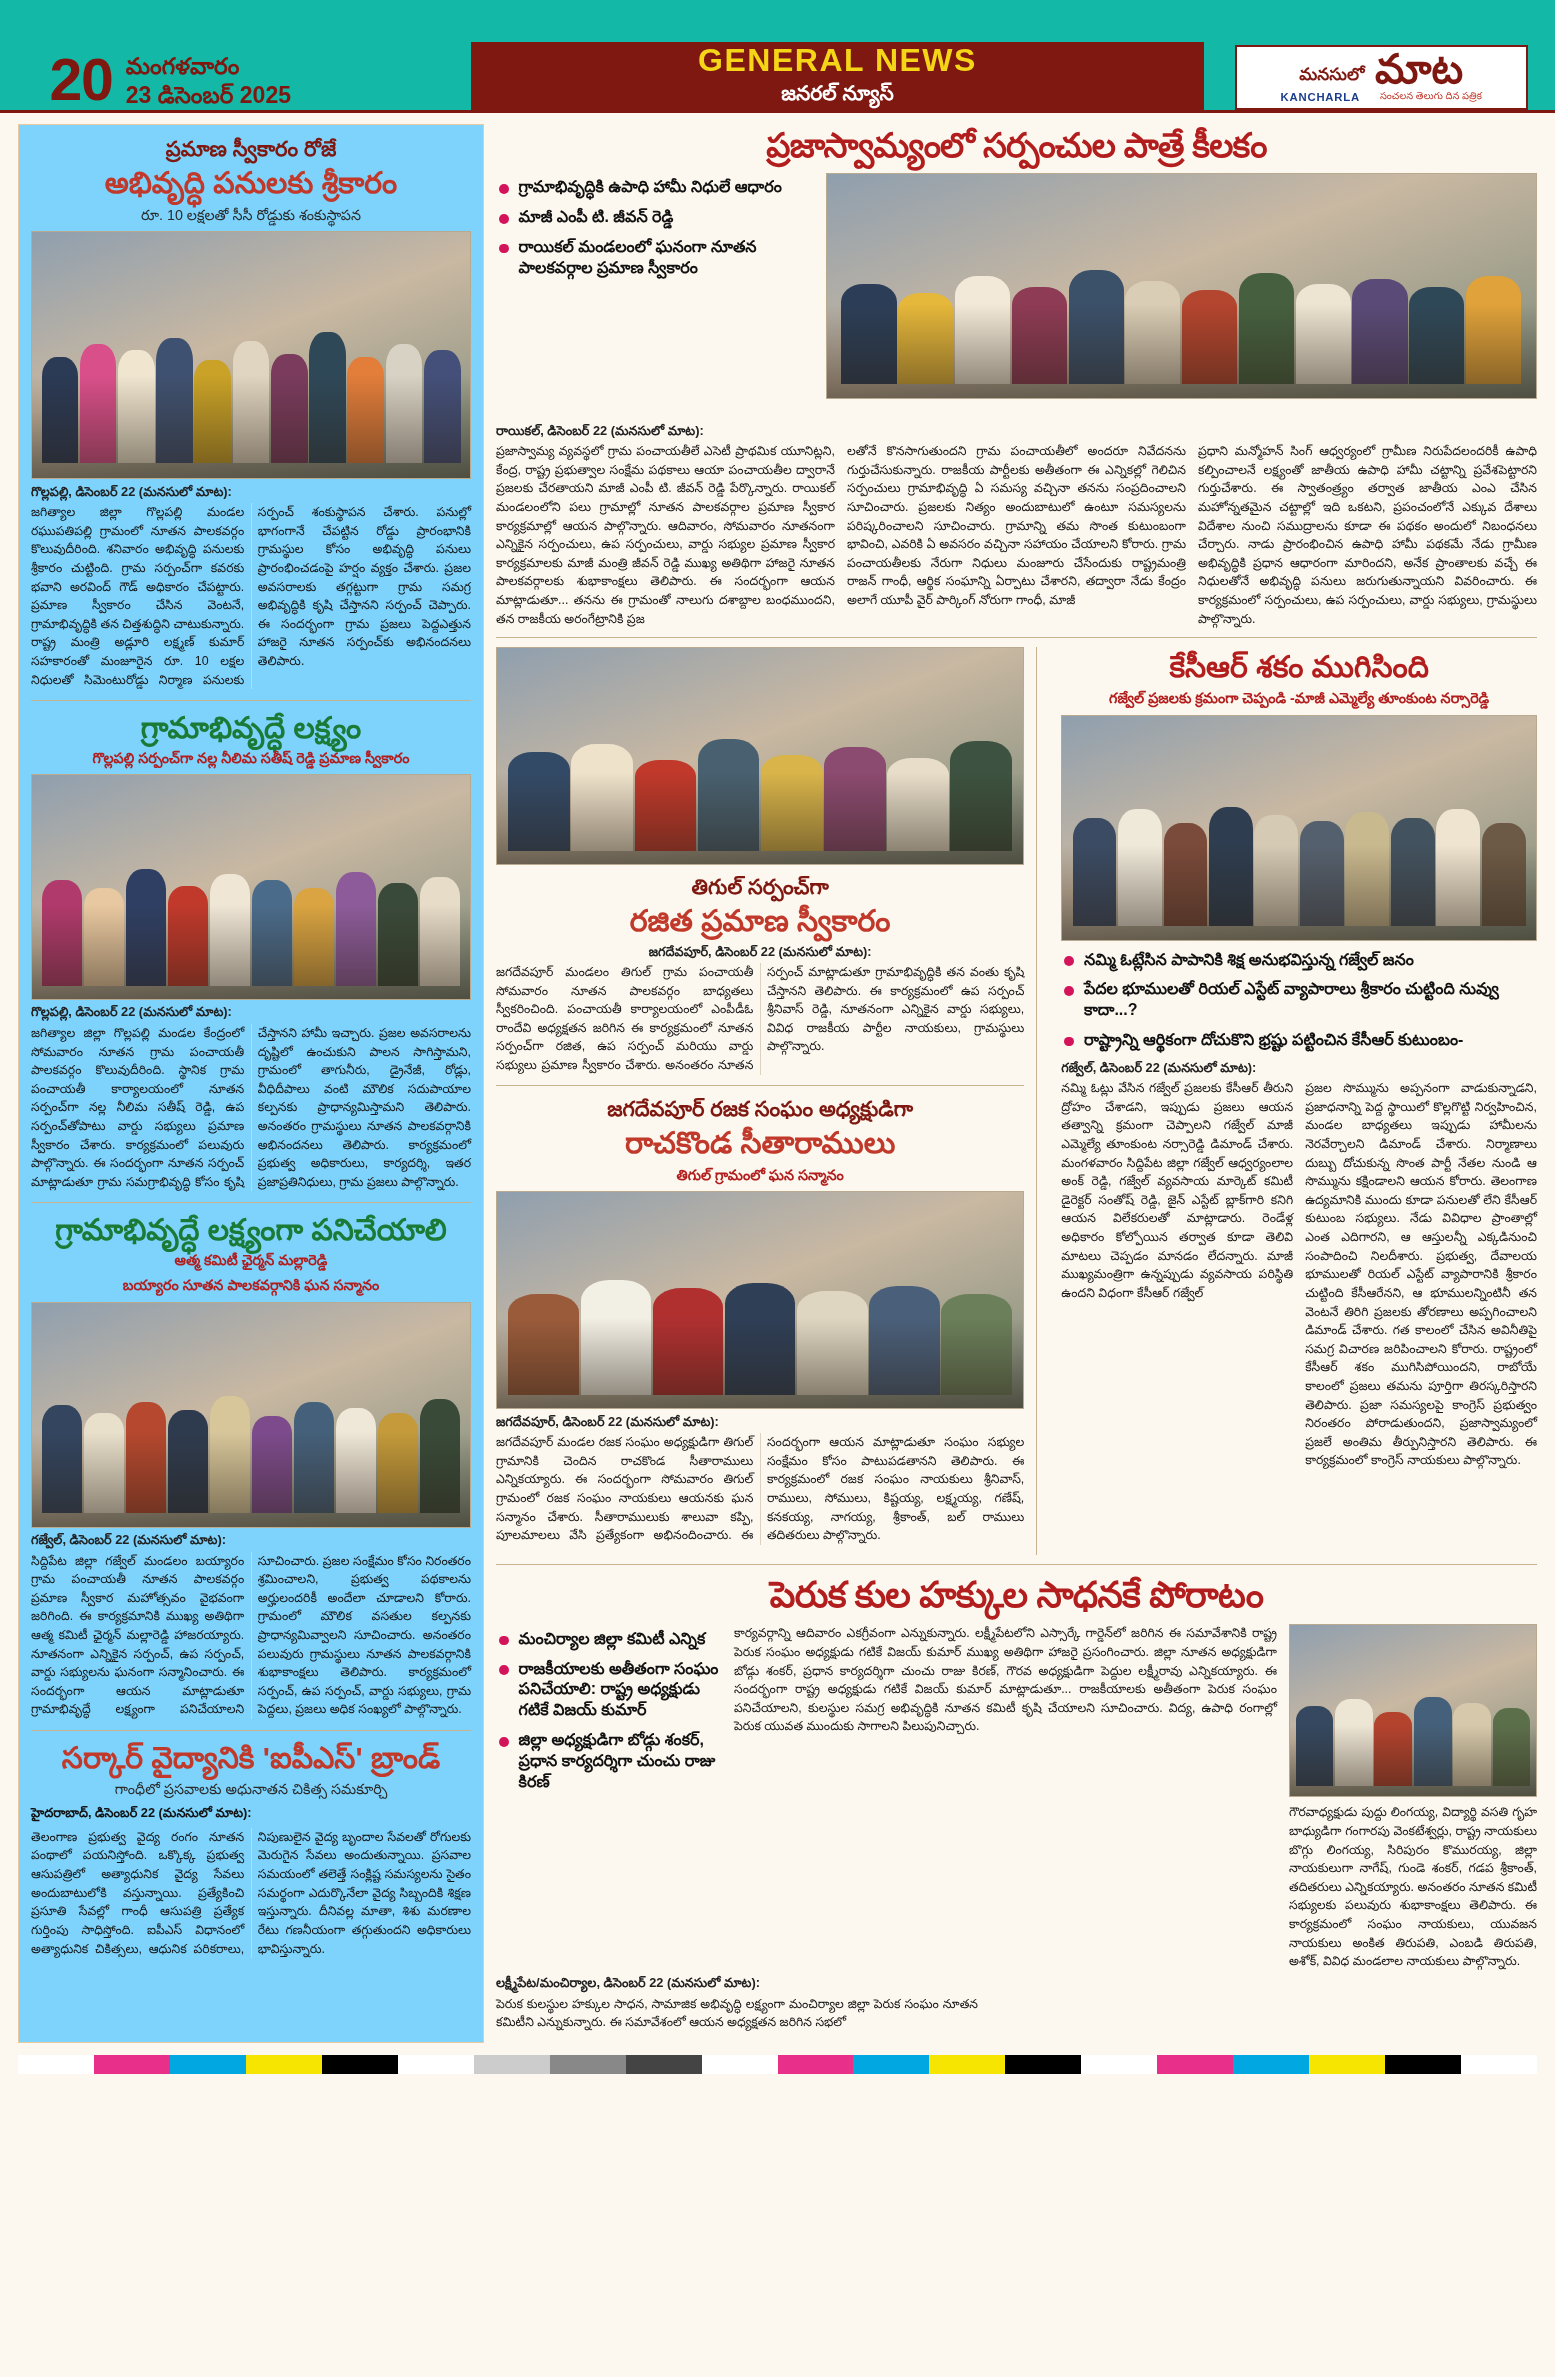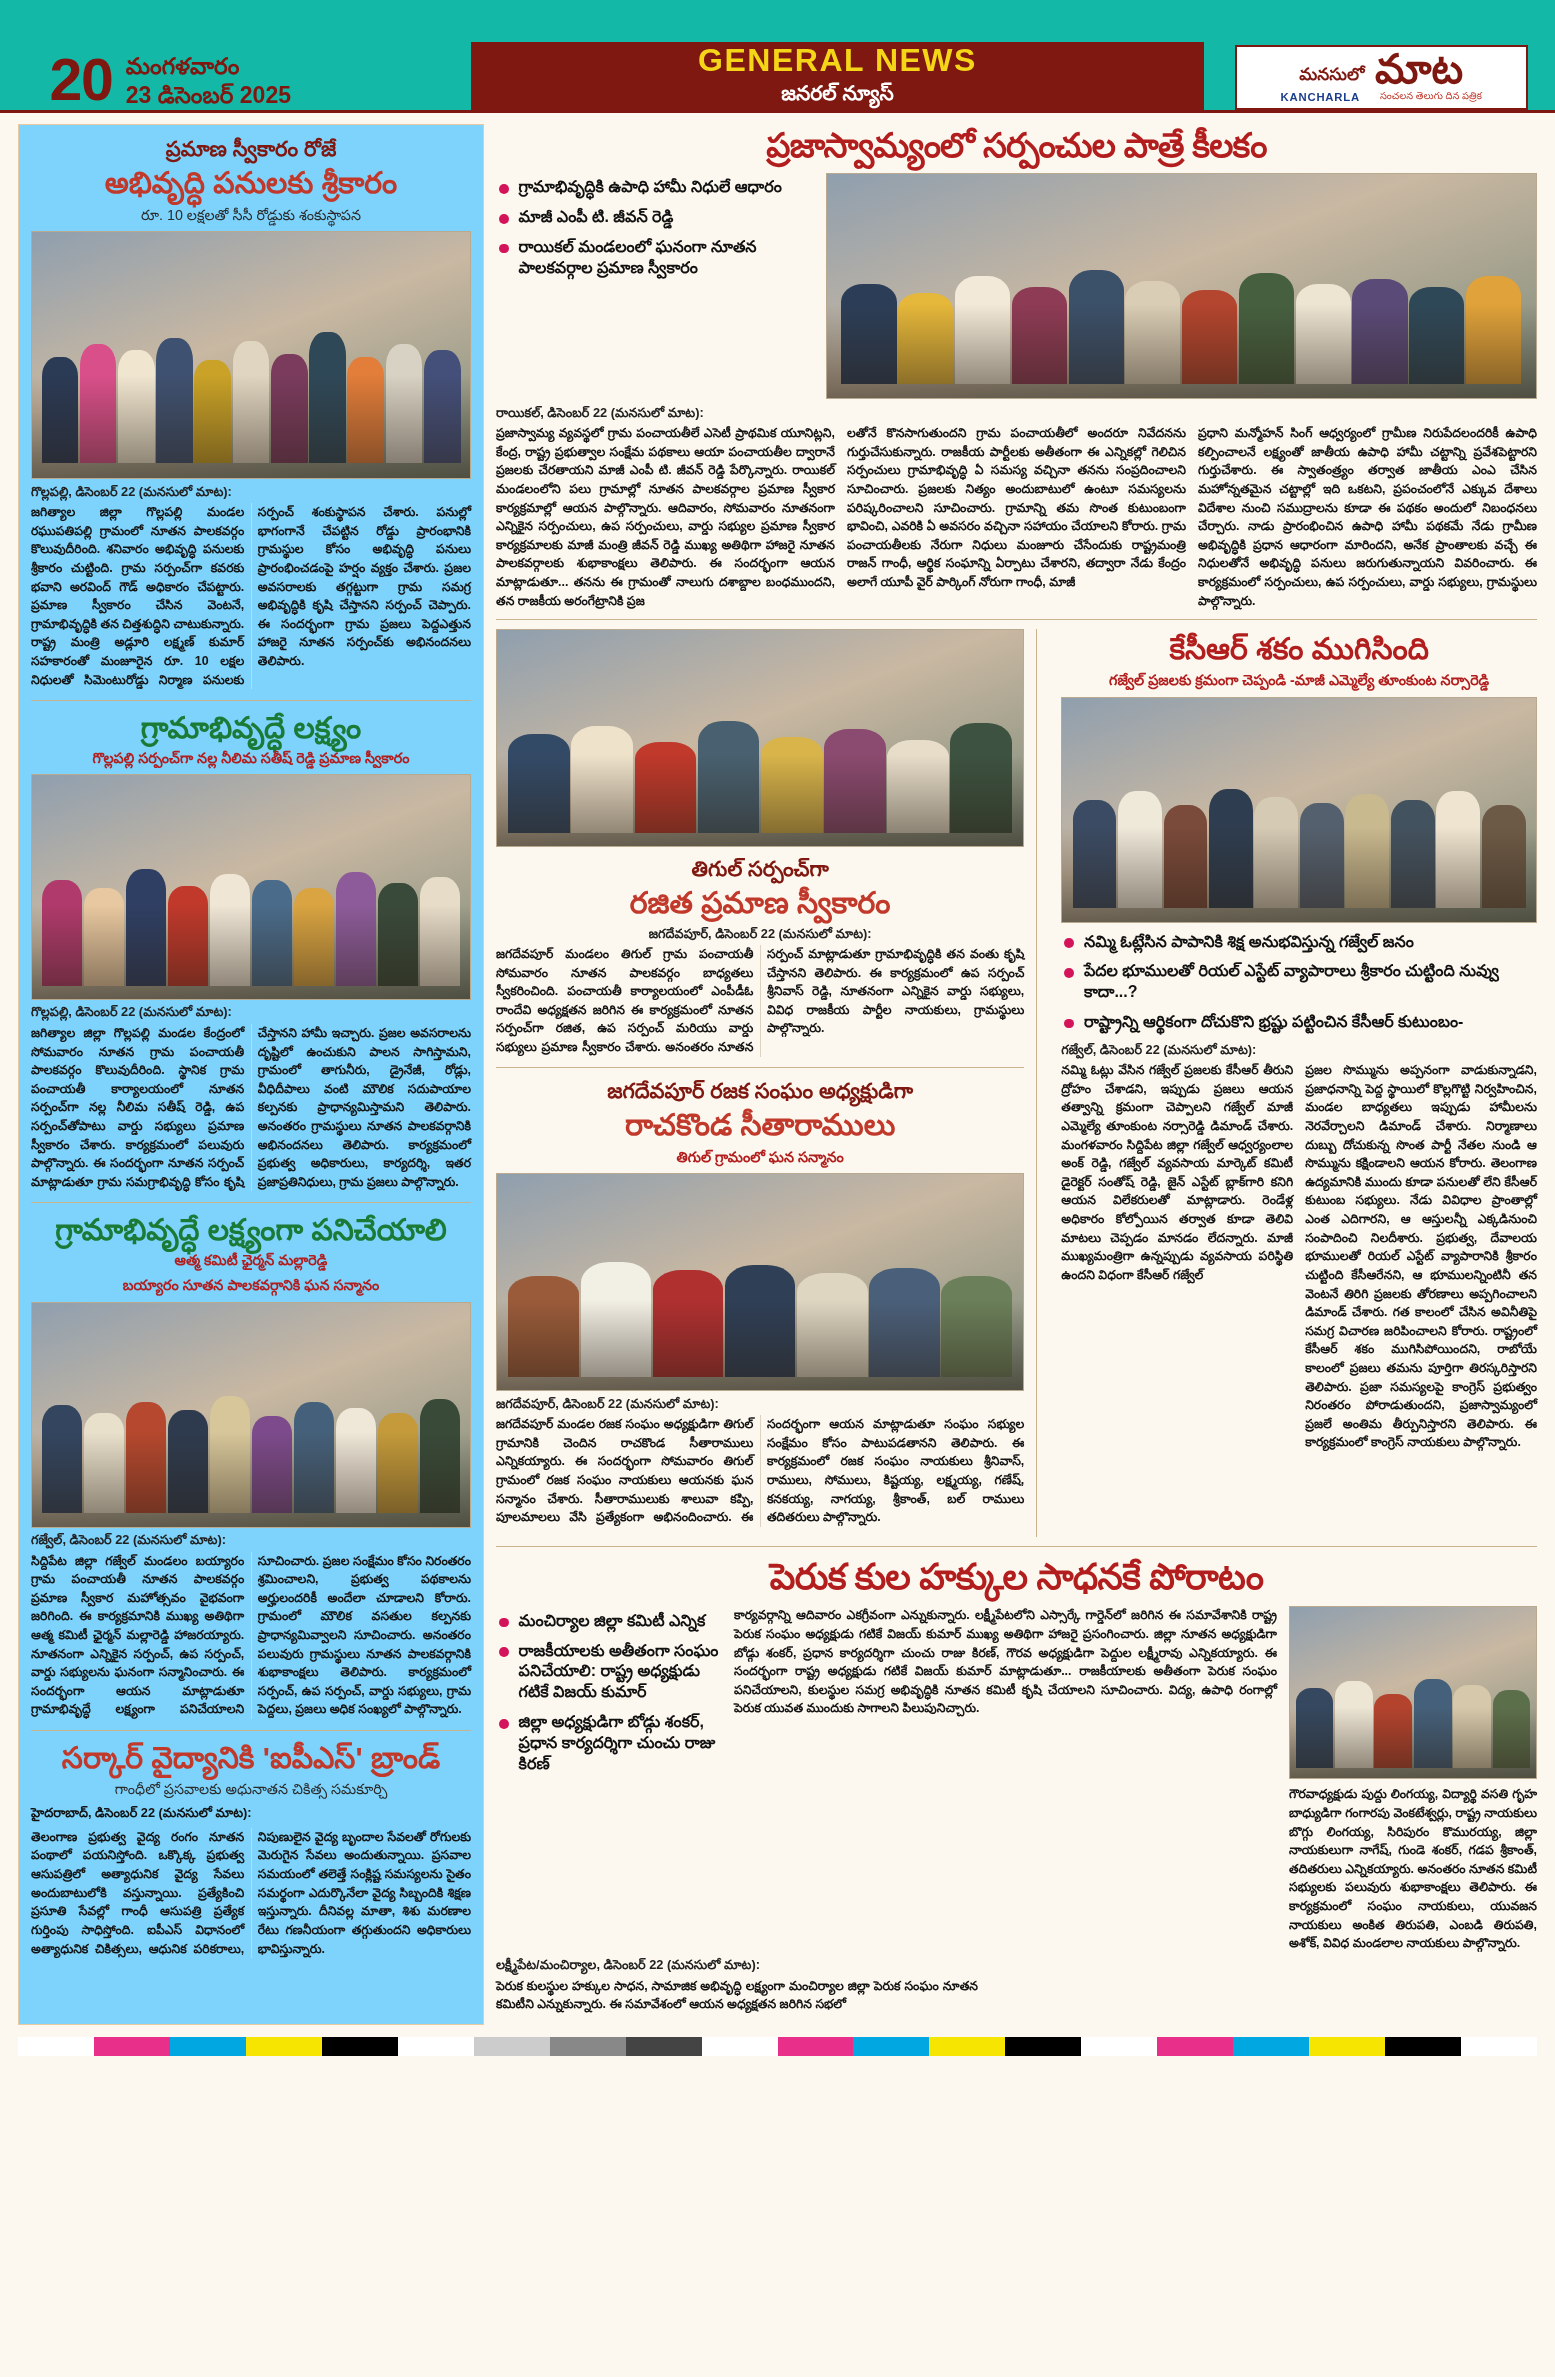--- a/index.html
+++ b/index.html
@@ -186,21 +186,20 @@
   }
   .byline { font-size: 12.8px; font-weight: bold; color:#111; }
 
   
   .bodytext {
     font-size: 12.4px;
     line-height: 1.5;
     color: #141414;
     text-align: justify;
     hyphens: auto;
-    font-weight: bold;
   }
   .cols2 { column-count: 2; column-gap: 13.5px; column-rule: 0.8px solid #ddd2bd; }
 
   
   .bullets { list-style: none; margin: 4.5px 0 7.5px 0; padding: 0; }
   .bullets li {
     position: relative;
     padding-left: 22.6px;
     margin-bottom: 9px;
     font-size: 16px;
@@ -379,21 +378,21 @@
                 <div class="ph-p" style="background:#b4452e;height:68%"></div>
                 <div class="ph-p" style="background:#46603f;height:80%"></div>
                 <div class="ph-p" style="background:#eee4d2;height:72%"></div>
                 <div class="ph-p" style="background:#5a4a78;height:76%"></div>
                 <div class="ph-p" style="background:#2f4858;height:70%"></div>
                 <div class="ph-p" style="background:#e0a23a;height:78%"></div>
               </div>
             </div>
           </div>
         </div>
-        <div class="caption" style="margin-top:6px">రాయికల్, డిసెంబర్ 22 (మనసులో మాట):</div>
+        <div class="caption" style="margin-top:24px">రాయికల్, డిసెంబర్ 22 (మనసులో మాట):</div>
         <div class="row" style="margin-top:1.5px">
           <div class="bodytext" style="flex:1">ప్రజాస్వామ్య వ్యవస్థలో గ్రామ పంచాయతీలే ఎసెటీ ప్రాథమిక యూనిట్లని, కేంద్ర, రాష్ట్ర ప్రభుత్వాల సంక్షేమ పథకాలు ఆయా పంచాయతీల ద్వారానే ప్రజలకు చేరతాయని మాజీ ఎంపీ టి. జీవన్ రెడ్డి పేర్కొన్నారు. రాయికల్ మండలంలోని పలు గ్రామాల్లో నూతన పాలకవర్గాల ప్రమాణ స్వీకార కార్యక్రమాల్లో ఆయన పాల్గొన్నారు. ఆదివారం, సోమవారం నూతనంగా ఎన్నికైన సర్పంచులు, ఉప సర్పంచులు, వార్డు సభ్యుల ప్రమాణ స్వీకార కార్యక్రమాలకు మాజీ మంత్రి జీవన్ రెడ్డి ముఖ్య అతిథిగా హాజరై నూతన పాలకవర్గాలకు శుభాకాంక్షలు తెలిపారు. ఈ సందర్భంగా ఆయన మాట్లాడుతూ... తనను ఈ గ్రామంతో నాలుగు దశాబ్దాల బంధముందని, తన రాజకీయ అరంగేట్రానికి ప్రజ</div>
           <div class="bodytext" style="flex:1">లతోనే కొనసాగుతుందని గ్రామ పంచాయతీలో అందరూ నివేదనను గుర్తుచేసుకున్నారు. రాజకీయ పార్టీలకు అతీతంగా ఈ ఎన్నికల్లో గెలిచిన సర్పంచులు గ్రామాభివృద్ధి ఏ సమస్య వచ్చినా తనను సంప్రదించాలని సూచించారు. ప్రజలకు నిత్యం అందుబాటులో ఉంటూ సమస్యలను పరిష్కరించాలని సూచించారు. గ్రామాన్ని తమ సొంత కుటుంబంగా భావించి, ఎవరికి ఏ అవసరం వచ్చినా సహాయం చేయాలని కోరారు. గ్రామ పంచాయతీలకు నేరుగా నిధులు మంజూరు చేసేందుకు రాష్ట్రమంత్రి రాజన్ గాంధీ, ఆర్థిక సంఘాన్ని ఏర్పాటు చేశారని, తద్వారా నేడు కేంద్రం అలాగే యూపీ వైర్ పార్కింగ్ నోరుగా గాంధీ, మాజీ</div>
           <div class="bodytext" style="flex:1">ప్రధాని మన్మోహన్ సింగ్ ఆధ్వర్యంలో గ్రామీణ నిరుపేదలందరికీ ఉపాధి కల్పించాలనే లక్ష్యంతో జాతీయ ఉపాధి హామీ చట్టాన్ని ప్రవేశపెట్టారని గుర్తుచేశారు. ఈ స్వాతంత్ర్యం తర్వాత జాతీయ ఎంఎ చేసిన మహోన్నతమైన చట్టాల్లో ఇది ఒకటని, ప్రపంచంలోనే ఎక్కువ దేశాలు విదేశాల నుంచి సముద్రాలను కూడా ఈ పథకం అందులో నిబంధనలు చేర్చారు. నాడు ప్రారంభించిన ఉపాధి హామీ పథకమే నేడు గ్రామీణ అభివృద్ధికి ప్రధాన ఆధారంగా మారిందని, అనేక ప్రాంతాలకు వచ్చే ఈ నిధులతోనే అభివృద్ధి పనులు జరుగుతున్నాయని వివరించారు. ఈ కార్యక్రమంలో సర్పంచులు, ఉప సర్పంచులు, వార్డు సభ్యులు, గ్రామస్థులు పాల్గొన్నారు.</div>
         </div>
       </div>
 
       <div class="divider-h"></div>
 
       <div class="row">

